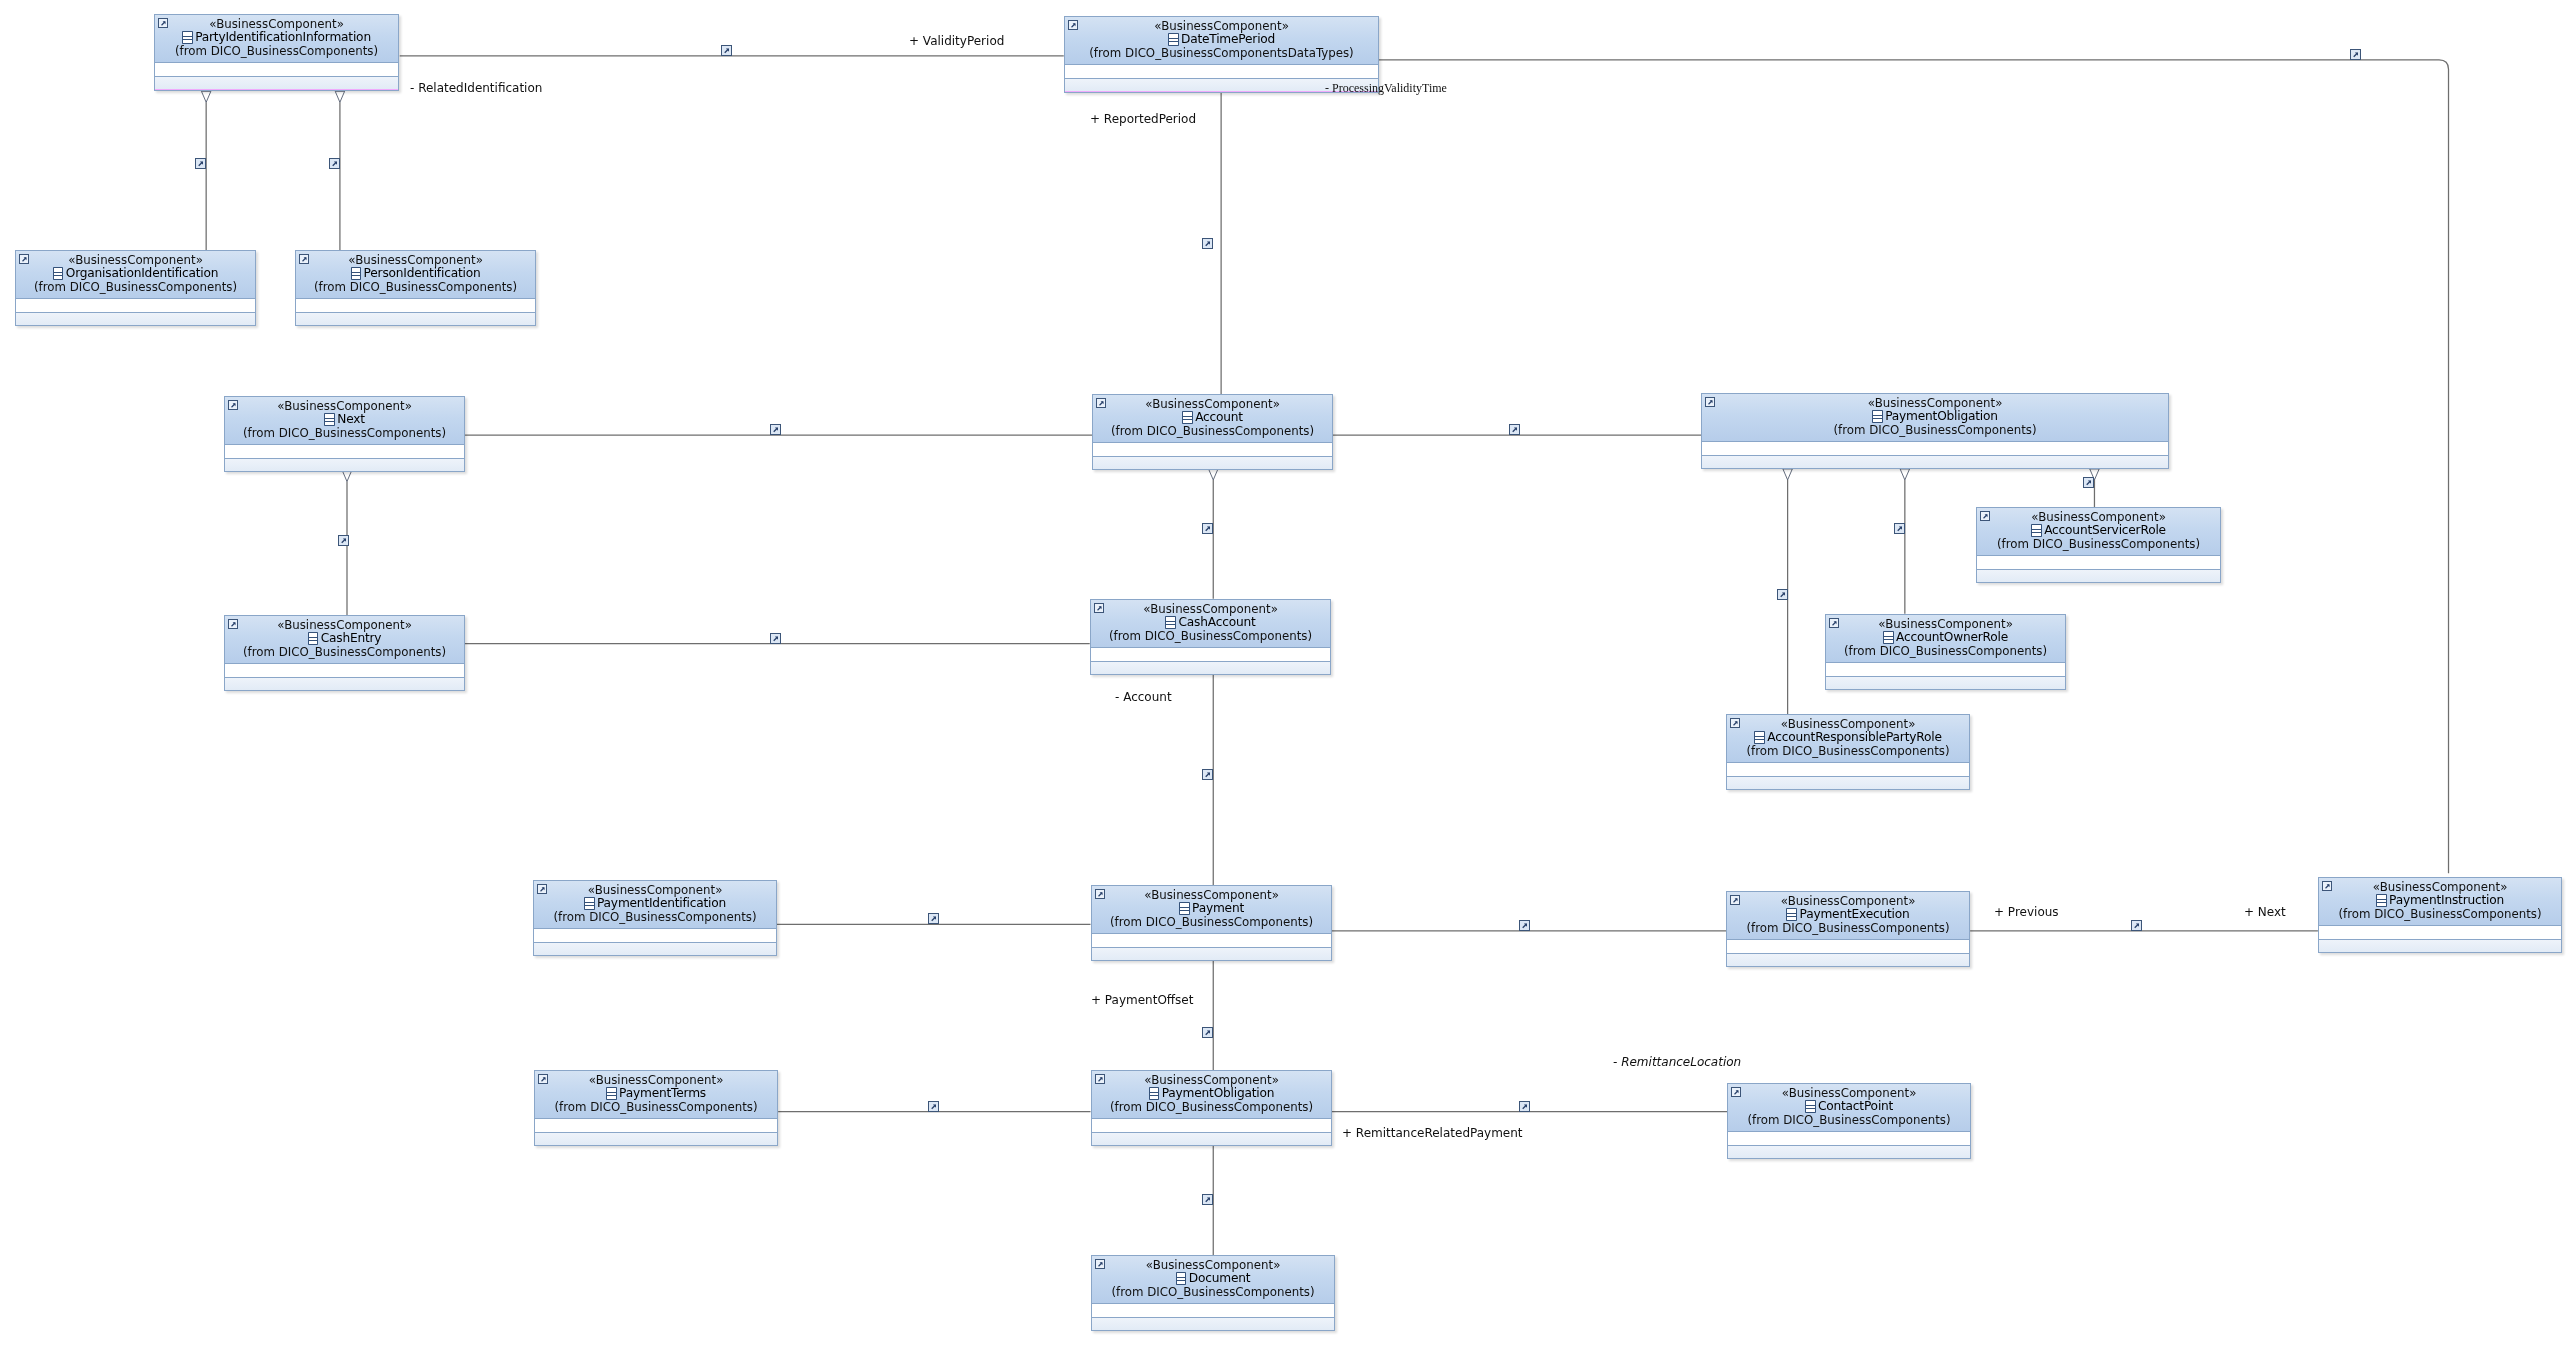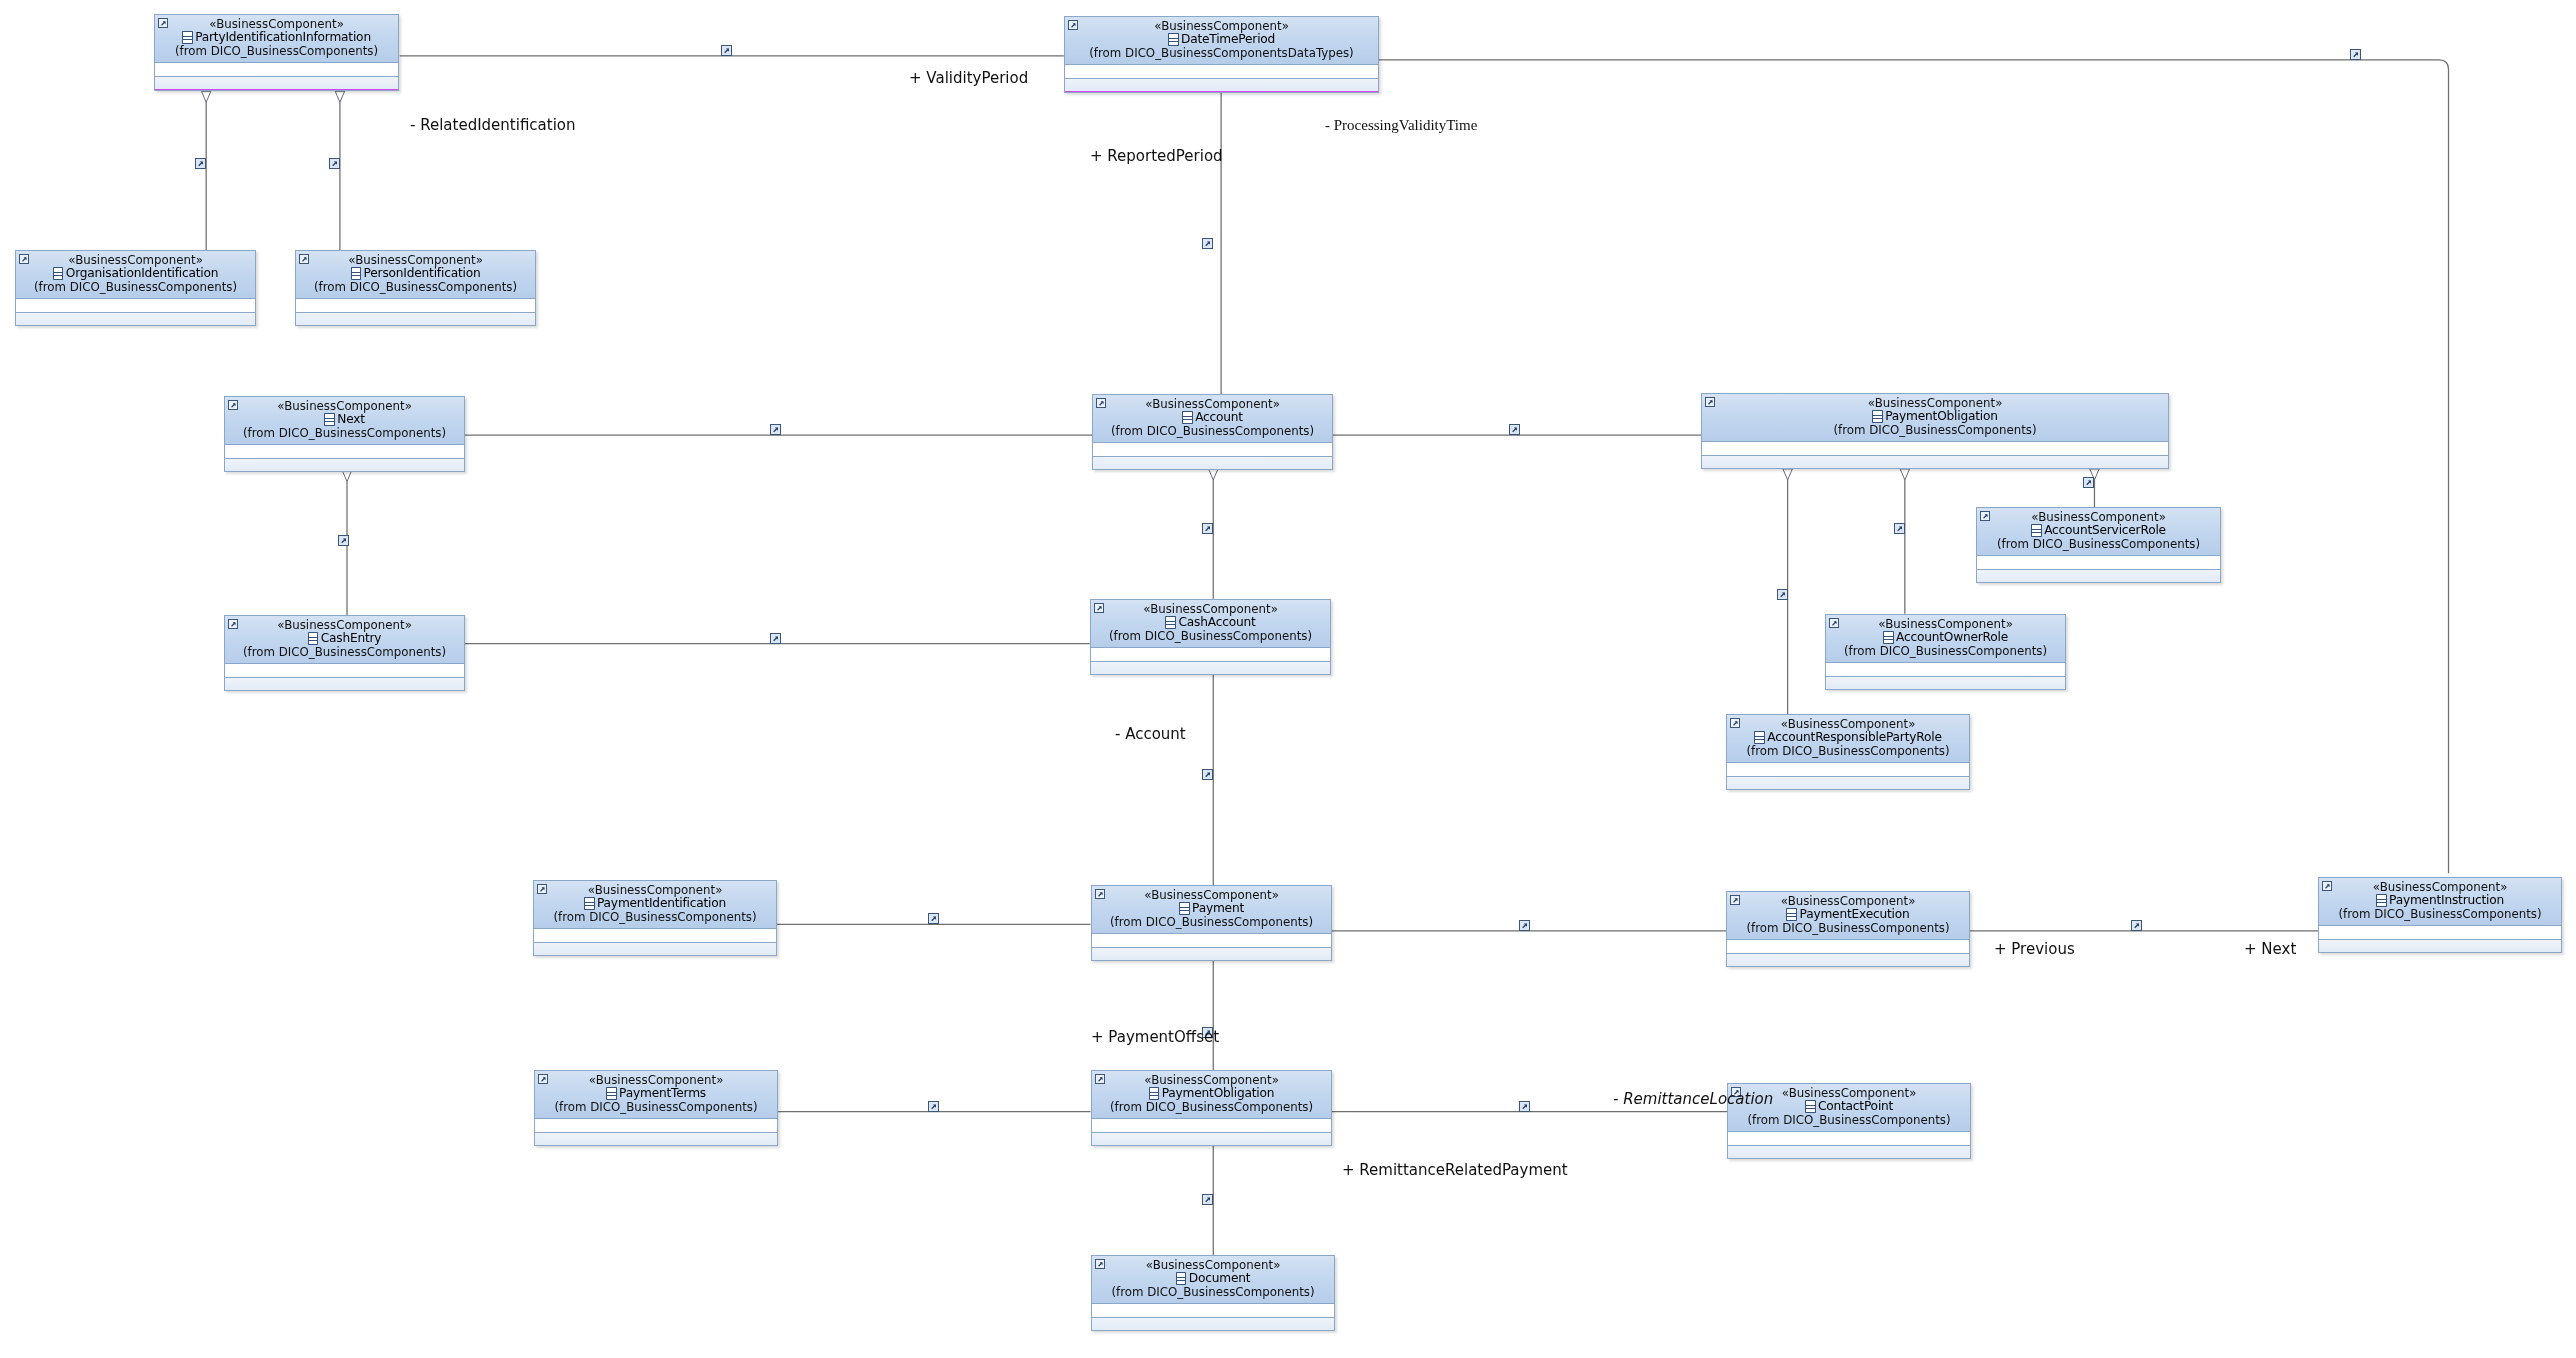--- a/index.html
+++ b/index.html
@@ -24,21 +24,21 @@
     top: 0;
     width: 2576px;
     height: 1358px;
     pointer-events: none;
   }
   
   .uml-class {
     position: absolute;
     box-sizing: border-box;
     border: 0.8px solid #8aa6c8;
-    background: #d946ef;
+    background: #f0abfc;
     box-shadow: 2.4px 2.4px 2.4px rgba(0,0,0,0.14);
     z-index: 5;
   }
   .uml-head {
     position: relative;
     box-sizing: border-box;
     background: linear-gradient(to bottom, #d4e2f3 0%, #c3d7ef 45%, #b6cdea 100%);
     border-bottom: 0.8px solid #8aa6c8;
     padding: 3.1px 4.7px 3.9px 4.7px;
     text-align: center;
@@ -120,27 +120,26 @@
     height: 11px;
     box-sizing: border-box;
     border: 0.8px solid #3c5578;
     background: #dce7f5;
     z-index: 6;
   }
   .link-marker svg { display: block; }
   
   .edge-label {
     position: absolute;
-    font-size: 15px;
+    font-size: 12px;
     color: #101010;
     white-space: nowrap;
     z-index: 7;
     background: transparent;
     line-height: 1;
-    margin-top: 36px;
   }
 </style>
 </head>
 <body>
 
 <div id="canvas">
 
   <svg id="edge-layer" viewBox="0 0 3274 1726" width="2576" height="1358" xmlns="http://www.w3.org/2000/svg">
     <defs>
       <marker id="gen-arrow" markerWidth="16" markerHeight="14" refX="1" refY="7" orient="auto" markerUnits="userSpaceOnUse">

